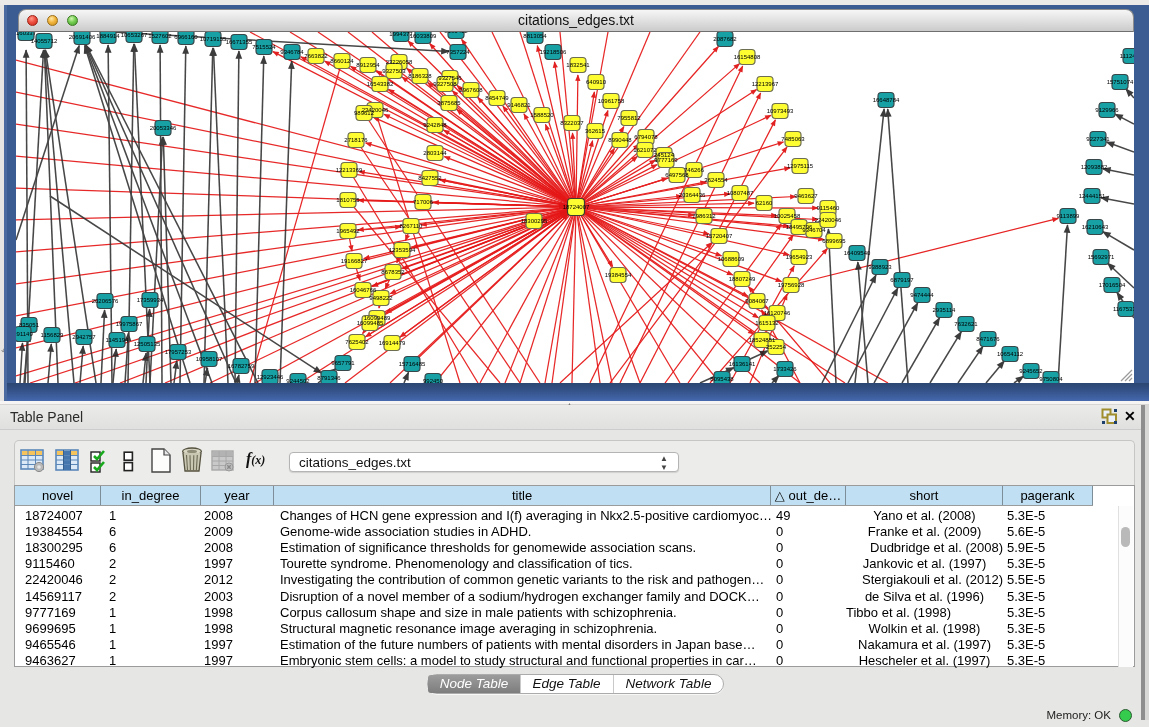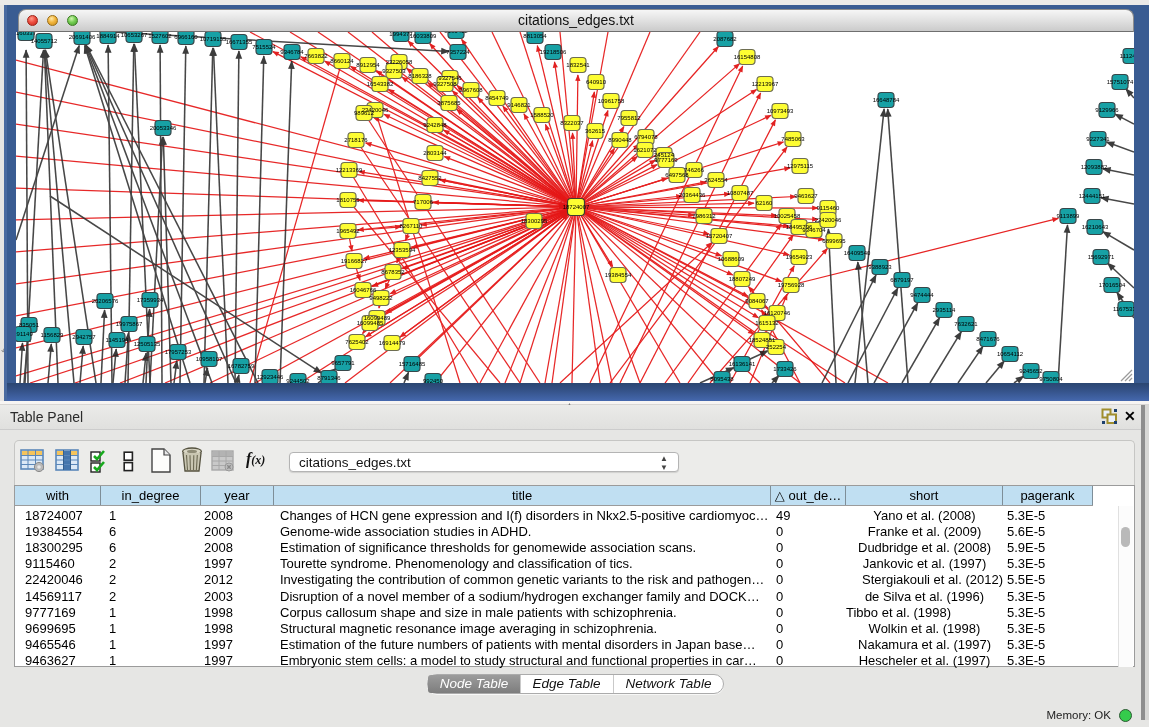--- a/index.html
+++ b/index.html
@@ -687,47 +687,47 @@
  <path d="M16.3 15.3 L19.7 18.7 M19.7 15.3 L16.3 18.7" stroke="#888" stroke-width="1.3"></path>
 </svg>
 <div class="abs" style="left:246px;top:450px;width:30px;font-family:'Liberation Serif',serif;font-style:italic;font-weight:bold;font-size:16px;color:#111">f<span style="font-size:12px">(x)</span></div>
 
 <div class="abs" id="dropdown">
   <div class="txt">citations_edges.txt</div>
   <div class="arr">▲<br>▼</div>
 </div>
 <div class="abs" id="tbl">
 <div class="hrow" style="width:1078px"></div>
-<div class="hcell" style="left:0px;width:86px">with</div>
+<div class="hcell" style="left:0px;width:86px">novel</div>
 <div class="hcell" style="left:86px;width:100px">in_degree</div>
 <div class="hcell" style="left:186px;width:73px">year</div>
 <div class="hcell" style="left:259px;width:497px">title</div>
 <div class="hcell" style="left:756px;width:75px">△ out_de…</div>
 <div class="hcell" style="left:831px;width:157px">short</div>
 <div class="hcell" style="left:988px;width:90px">pagerank</div>
 <div class="trow" style="left:10px;top:21px">18724007</div>
 <div class="trow" style="left:94px;top:21px">1</div>
 <div class="trow" style="left:189px;top:21px">2008</div>
-<div class="trow" style="left:265px;top:21px;width:492px;overflow:hidden">Changes of HCN gene expression and I(f) disorders in Nkx2.5‑positive cardiomyoc…</div>
+<div class="trow" style="left:265px;top:21px;width:492px;overflow:hidden">Changes of HCN gene expression and I(f) averaging in Nkx2.5‑positive cardiomyoc…</div>
 <div class="trow" style="left:761px;top:21px">49</div>
 <div class="trow" style="left:831px;top:21px;width:157px;text-align:center">Yano et al. (2008)</div>
 <div class="trow" style="left:992px;top:21px">5.3E‑5</div>
 <div class="trow" style="left:10px;top:37.1px">19384554</div>
 <div class="trow" style="left:94px;top:37.1px">6</div>
 <div class="trow" style="left:189px;top:37.1px">2009</div>
 <div class="trow" style="left:265px;top:37.1px;width:492px;overflow:hidden">Genome‑wide association studies in ADHD.</div>
 <div class="trow" style="left:761px;top:37.1px">0</div>
 <div class="trow" style="left:831px;top:37.1px;width:157px;text-align:center">Franke et al. (2009)</div>
 <div class="trow" style="left:992px;top:37.1px">5.6E‑5</div>
 <div class="trow" style="left:10px;top:53.2px">18300295</div>
 <div class="trow" style="left:94px;top:53.2px">6</div>
 <div class="trow" style="left:189px;top:53.2px">2008</div>
 <div class="trow" style="left:265px;top:53.2px;width:492px;overflow:hidden">Estimation of significance thresholds for genomewide association scans.</div>
 <div class="trow" style="left:761px;top:53.2px">0</div>
-<div class="trow" style="left:831px;top:53.2px;width:157px;text-align:center">Dudbridge et al. (2008)</div>
+<div class="trow" style="left:831px;top:53.2px;width:157px;text-align:right">Dudbridge et al. (2008)</div>
 <div class="trow" style="left:992px;top:53.2px">5.9E‑5</div>
 <div class="trow" style="left:10px;top:69.30000000000001px">9115460</div>
 <div class="trow" style="left:94px;top:69.30000000000001px">2</div>
 <div class="trow" style="left:189px;top:69.30000000000001px">1997</div>
 <div class="trow" style="left:265px;top:69.30000000000001px;width:492px;overflow:hidden">Tourette syndrome. Phenomenology and classification of tics.</div>
 <div class="trow" style="left:761px;top:69.30000000000001px">0</div>
 <div class="trow" style="left:831px;top:69.30000000000001px;width:157px;text-align:center">Jankovic et al. (1997)</div>
 <div class="trow" style="left:992px;top:69.30000000000001px">5.3E‑5</div>
 <div class="trow" style="left:10px;top:85.4px">22420046</div>
 <div class="trow" style="left:94px;top:85.4px">2</div>

